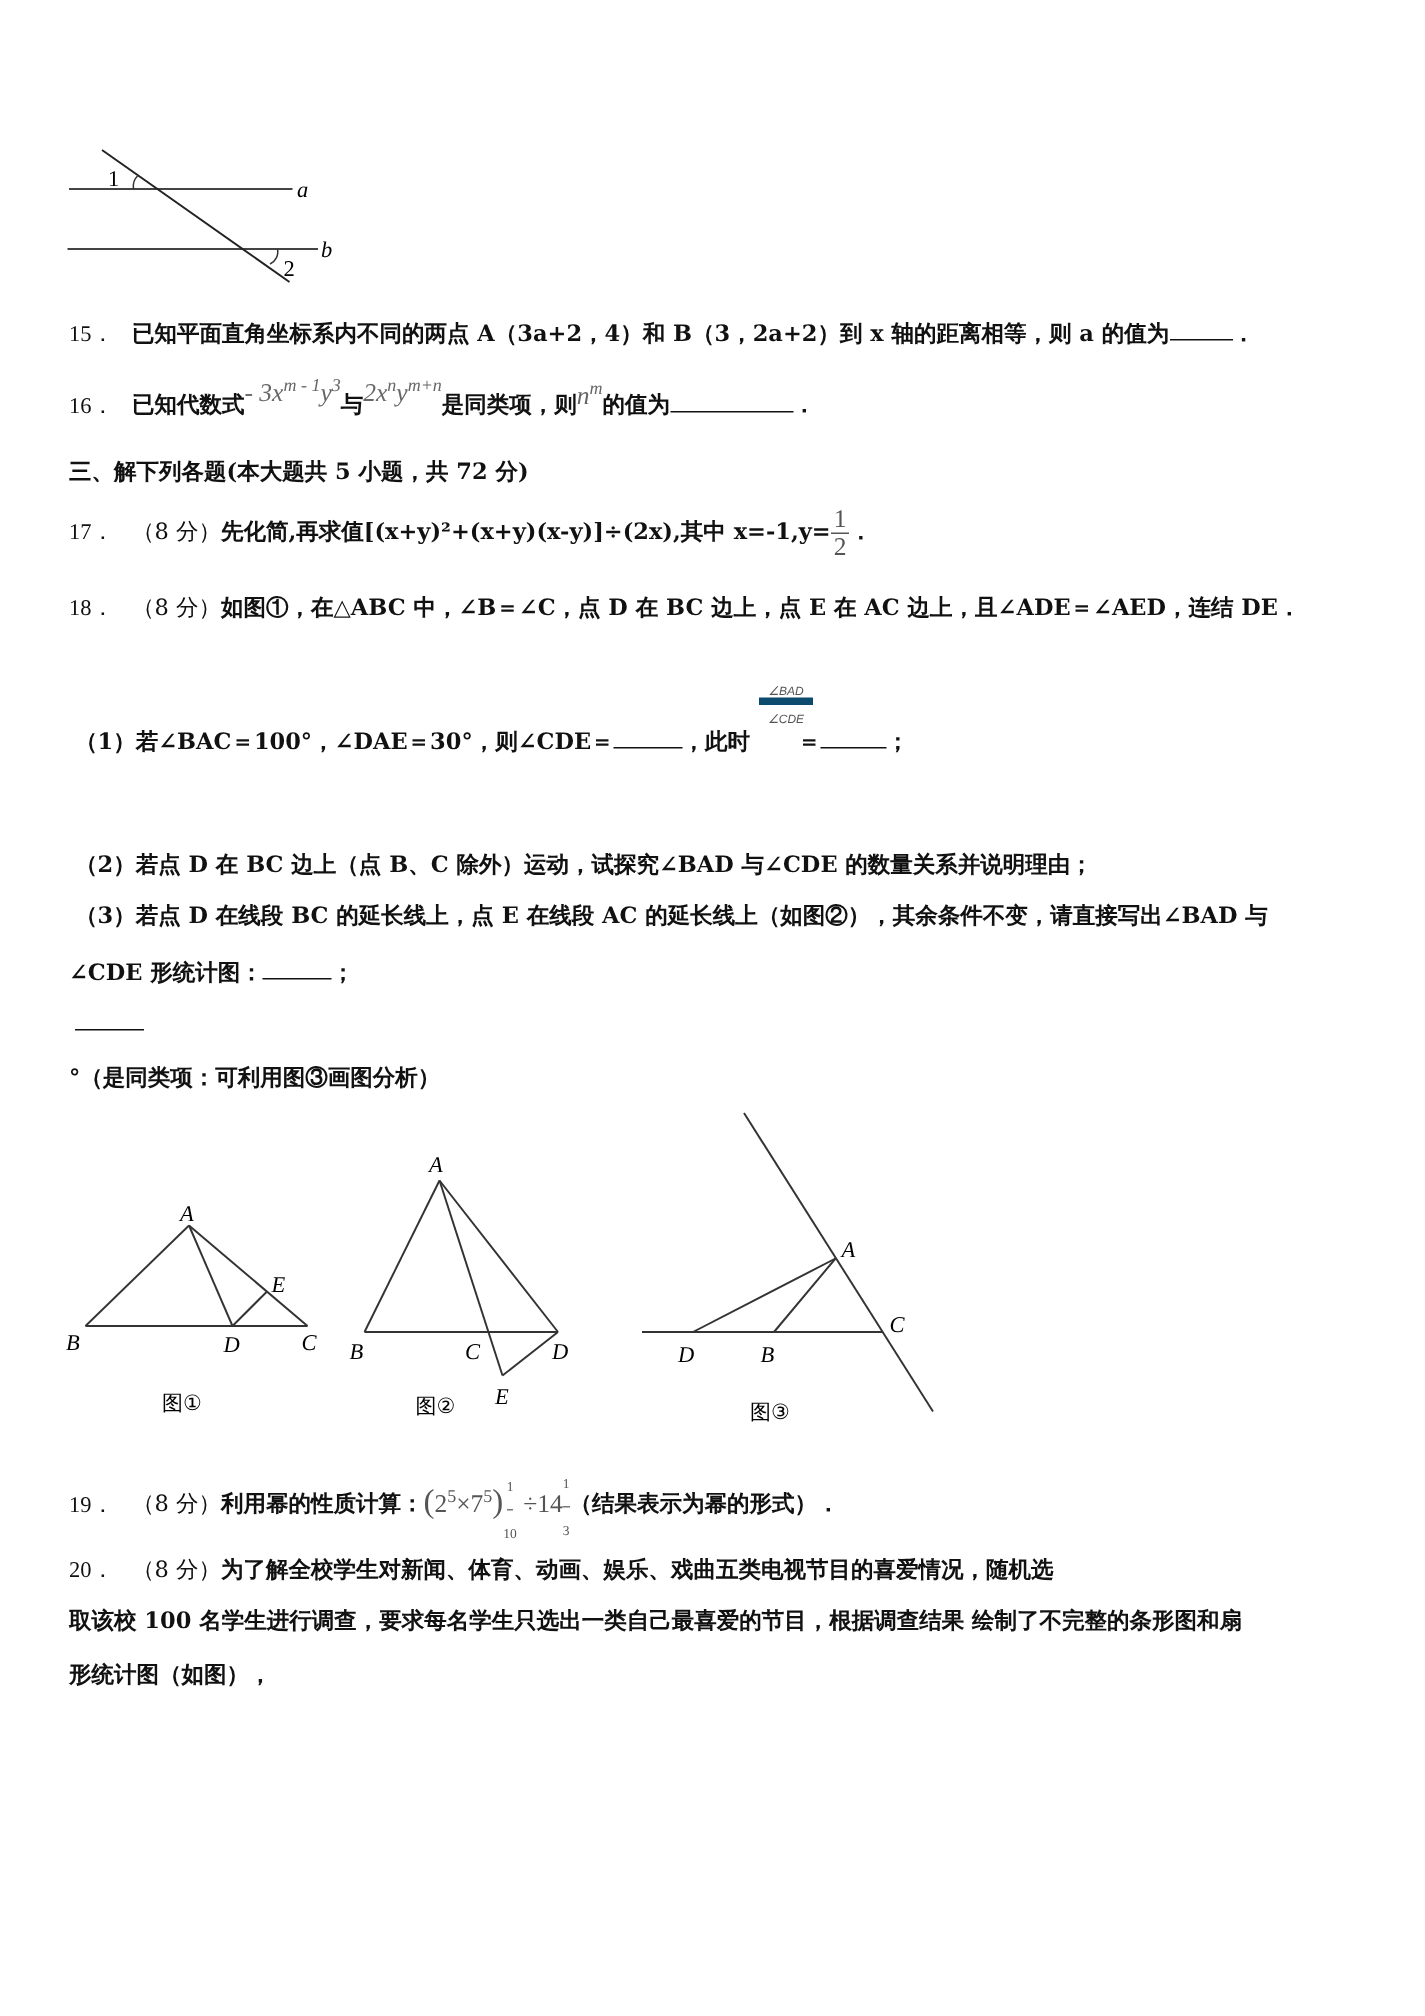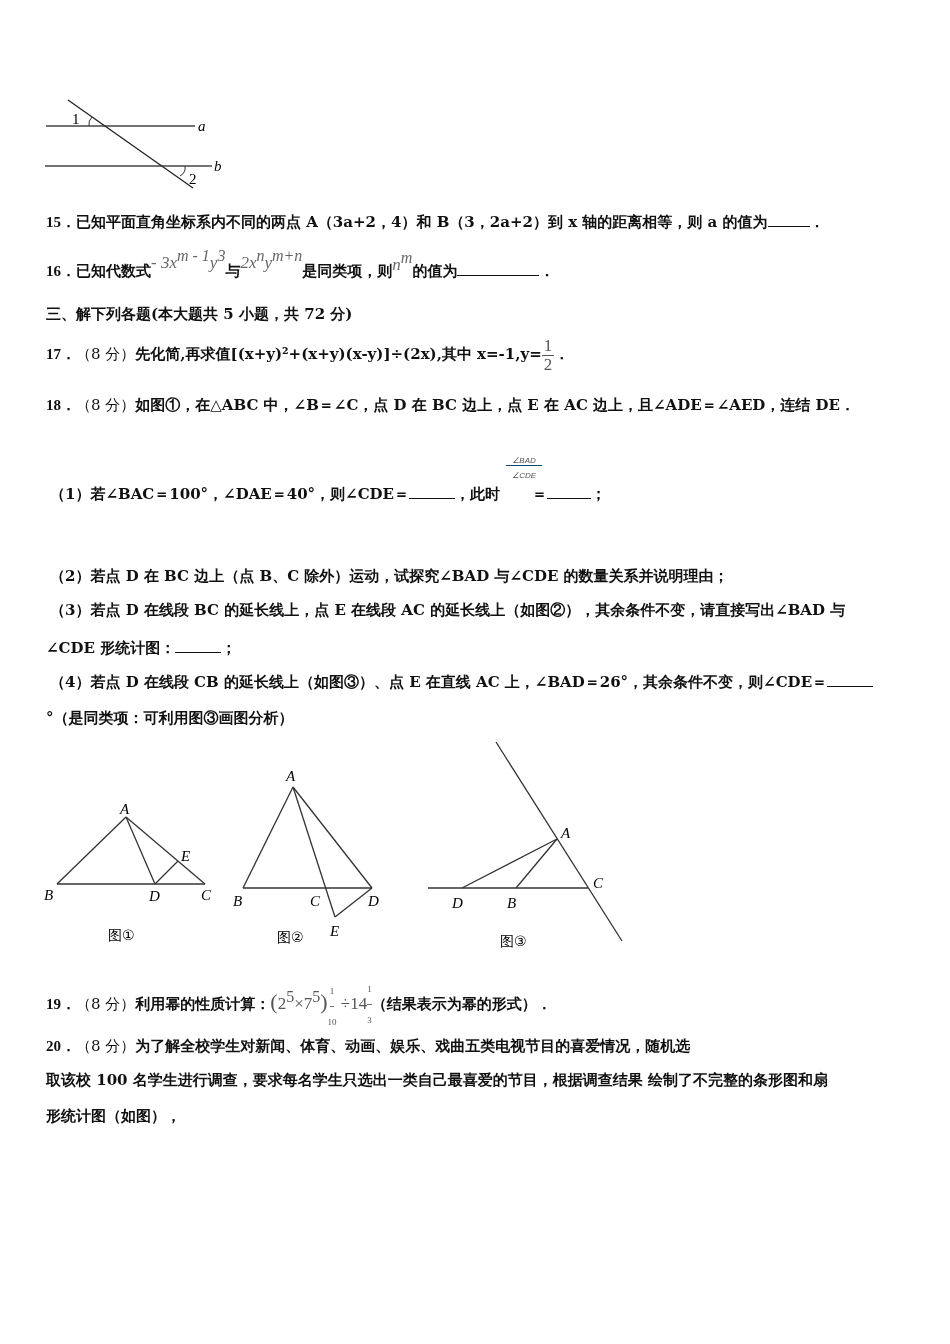--- a/index.html
+++ b/index.html
@@ -3,26 +3,26 @@
 <meta charset="utf-8">
 <style>
   html, body { margin: 0; padding: 0; background: #ffffff; }
   body {
     width: 950px; height: 1344px; position: relative; overflow: hidden;
     font-family: "DejaVu Serif", "Liberation Serif", serif;
     color: #111; font-size: 15px;
   }
   .abs { position: absolute; }
   .line { position: absolute; left: 46px; white-space: nowrap; font-weight: bold; font-size: 15px; line-height: 20px; }
-  .num { font-weight: bold; font-family: "Liberation Serif", serif; margin-right: 0; }
+  .num { font-weight: normal; font-family: "Liberation Serif", serif; margin-right: 12px; }
   .score { font-weight: normal; }
   .blank { display: inline-block; border-bottom: 1px solid #111; height: 14px; vertical-align: baseline; }
   .math { font-family: "Liberation Serif", serif; font-weight: normal; color: #666; font-style: italic; font-size: 17px; }
   .mathn { font-family: "Liberation Serif", serif; font-weight: normal; color: #666; font-size: 17px; }
-  sup { font-size: 16px; }
+  sup { font-size: 12px; }
   .frac { display: inline-flex; flex-direction: column; align-items: center; vertical-align: middle; font-family: "Liberation Serif", serif; font-weight: normal; color: #555; }
   .frac .n { border-bottom: 1px solid #555; padding: 0 2px; line-height: 18px; font-size: 17px; }
   .frac .d { line-height: 18px; font-size: 17px; }
   .sfrac { position: absolute; font-family: "Liberation Sans", sans-serif; font-style: italic; font-size: 8px; color: #555; text-align: center; }
   svg text { font-family: "Liberation Serif", serif; font-style: italic; }
   .caption { font-family: "DejaVu Sans", sans-serif; font-size: 14px; }
 </style>
 </head>
 <body>
 
@@ -53,37 +53,37 @@
       <span class="n">1</span>
       <span class="d">2</span>
     </span><span>．</span>
 </div>
 
 <div class="line" style="top:395px;">
   <span class="num">18．</span><span class="score">（8 分）</span><span>如图①，在△ABC 中，∠B＝∠C，点 D 在 BC 边上，点 E 在 AC 边上，且∠ADE＝∠AED，连结 DE．</span>
 </div>
 
 <div class="sfrac" style="left:506px;top:456px;width:36px;">
-  <div style="border-bottom:1px solid #0c4a6e;">∠BAD</div>
+  <div style="border-bottom:5px solid #0c4a6e;">∠BAD</div>
   <div style="margin-top:5px;">∠CDE</div>
 </div>
 
 <div class="line" style="top:484px;left:50px;">
-  <span>（1）若∠BAC＝100°，∠DAE＝40°，则∠CDE＝</span><span class="blank" style="width:46px;"></span><span>，此时</span><span style="display:inline-block;width:32px;"></span><span>＝</span><span class="blank" style="width:44px;"></span><span>；</span>
+  <span>（1）若∠BAC＝100°，∠DAE＝30°，则∠CDE＝</span><span class="blank" style="width:46px;"></span><span>，此时</span><span style="display:inline-block;width:32px;"></span><span>＝</span><span class="blank" style="width:44px;"></span><span>；</span>
 </div>
 
 <div class="line" style="top:566px;left:50px;text-align:right;">（2）若点 D 在 BC 边上（点 B、C 除外）运动，试探究∠BAD 与∠CDE 的数量关系并说明理由；</div>
 
 <div class="line" style="top:600px;left:50px;">（3）若点 D 在线段 BC 的延长线上，点 E 在线段 AC 的延长线上（如图②），其余条件不变，请直接写出∠BAD 与</div>
 <div class="line" style="top:638px;">
   <span>∠CDE 形统计图：</span><span class="blank" style="width:46px;"></span><span>；</span>
 </div>
 
 <div class="line" style="top:672px;left:50px;">
-  <span>（4）若点 D 在线段 CB 的延长线上（如图③）、点 E 在直线 AC 上，∠BAD＝26°，其余条件不变，则∠CDE＝</span><span class="blank" style="width:46px;"></span>
+  <span class="blank" style="width:46px;"></span>
 </div>
 <div class="line" style="top:708px;">°（是同类项：可利用图③画图分析）</div>
 
 <svg class="abs" style="left:40px;top:790px;" width="190" height="160" viewBox="0 0 190 160">
   <line x1="17" y1="94" x2="165" y2="94" stroke="#333" stroke-width="1.3"></line>
   <line x1="17" y1="94" x2="86" y2="27" stroke="#333" stroke-width="1.3"></line>
   <line x1="86" y1="27" x2="165" y2="94" stroke="#333" stroke-width="1.3"></line>
   <line x1="86" y1="27" x2="115" y2="94" stroke="#333" stroke-width="1.3"></line>
   <line x1="115" y1="94" x2="138" y2="71" stroke="#333" stroke-width="1.3"></line>
   <text x="80" y="24" font-size="15">A</text>

